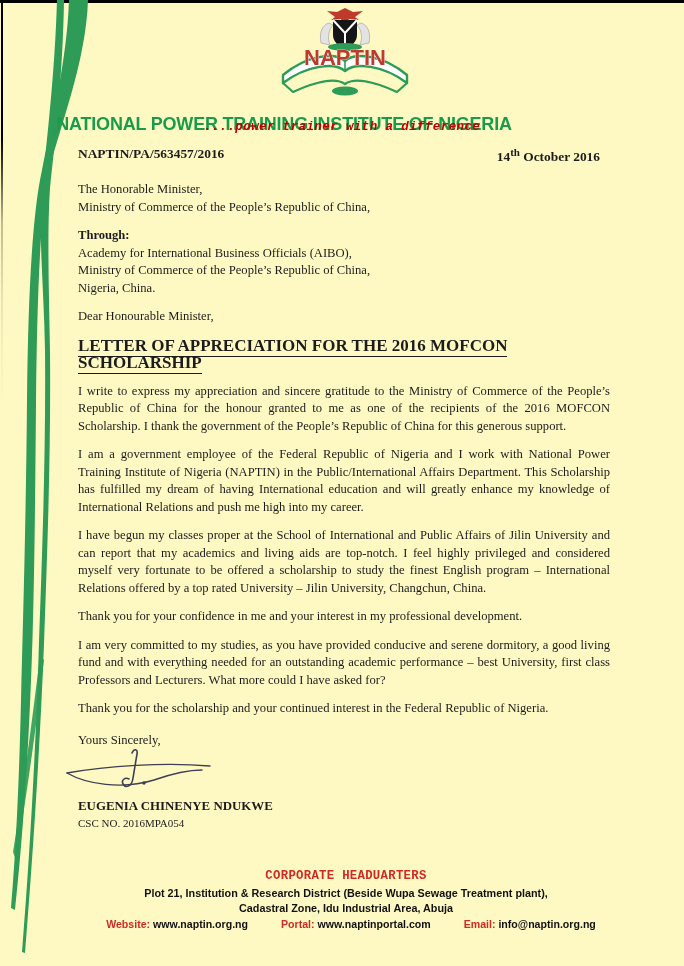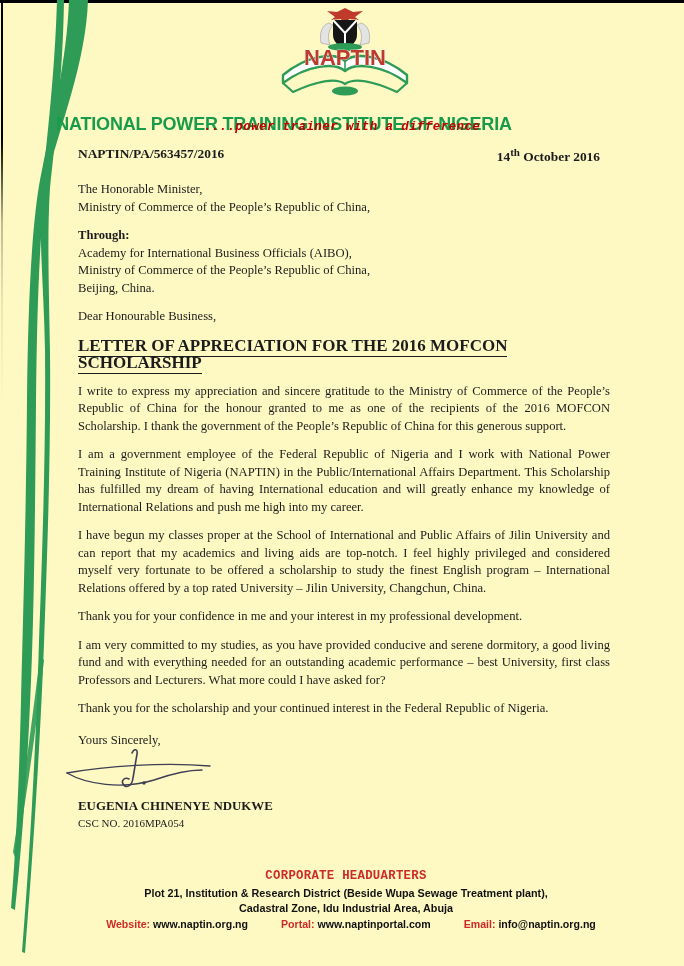--- a/index.html
+++ b/index.html
@@ -118,24 +118,24 @@
 
     <div class="blk">
       <div>The Honorable Minister,</div>
       <div>Ministry of Commerce of the People’s Republic of China,</div>
     </div>
 
     <div class="blk">
       <div class="bold">Through:</div>
       <div>Academy for International Business Officials (AIBO),</div>
       <div>Ministry of Commerce of the People’s Republic of China,</div>
-      <div>Beijing, China.</div>
+      <div>Nigeria, China.</div>
     </div>
 
-    <div class="blk">Dear Honourable Business,</div>
+    <div class="blk">Dear Honourable Minister,</div>
 
     <div class="subject">
       <span>LETTER OF APPRECIATION FOR THE 2016 MOFCON SCHOLARSHIP</span>
     </div>
 
     <p class="para">I write to express my appreciation and sincere gratitude to the Ministry of Commerce of the People’s Republic of China for the honour granted to me as one of the recipients of the 2016 MOFCON Scholarship. I thank the government of the People’s Republic of China for this generous support.</p>
     <p class="para">I am a government employee of the Federal Republic of Nigeria and I work with National Power Training Institute of Nigeria (NAPTIN) in the Public/International Affairs Department. This Scholarship has fulfilled my dream of having International education and will greatly enhance my knowledge of International Relations and push me high into my career.</p>
     <p class="para">I have begun my classes proper at the School of International and Public Affairs of Jilin University and can report that my academics and living aids are top-notch. I feel highly privileged and considered myself very fortunate to be offered a scholarship to study the finest English program – International Relations offered by a top rated University – Jilin University, Changchun, China.</p>
     <p class="para">Thank you for your confidence in me and your interest in my professional development.</p>
     <p class="para">I am very committed to my studies, as you have provided conducive and serene dormitory, a good living fund and with everything needed for an outstanding academic performance – best University, first class Professors and Lecturers. What more could I have asked for?</p>

